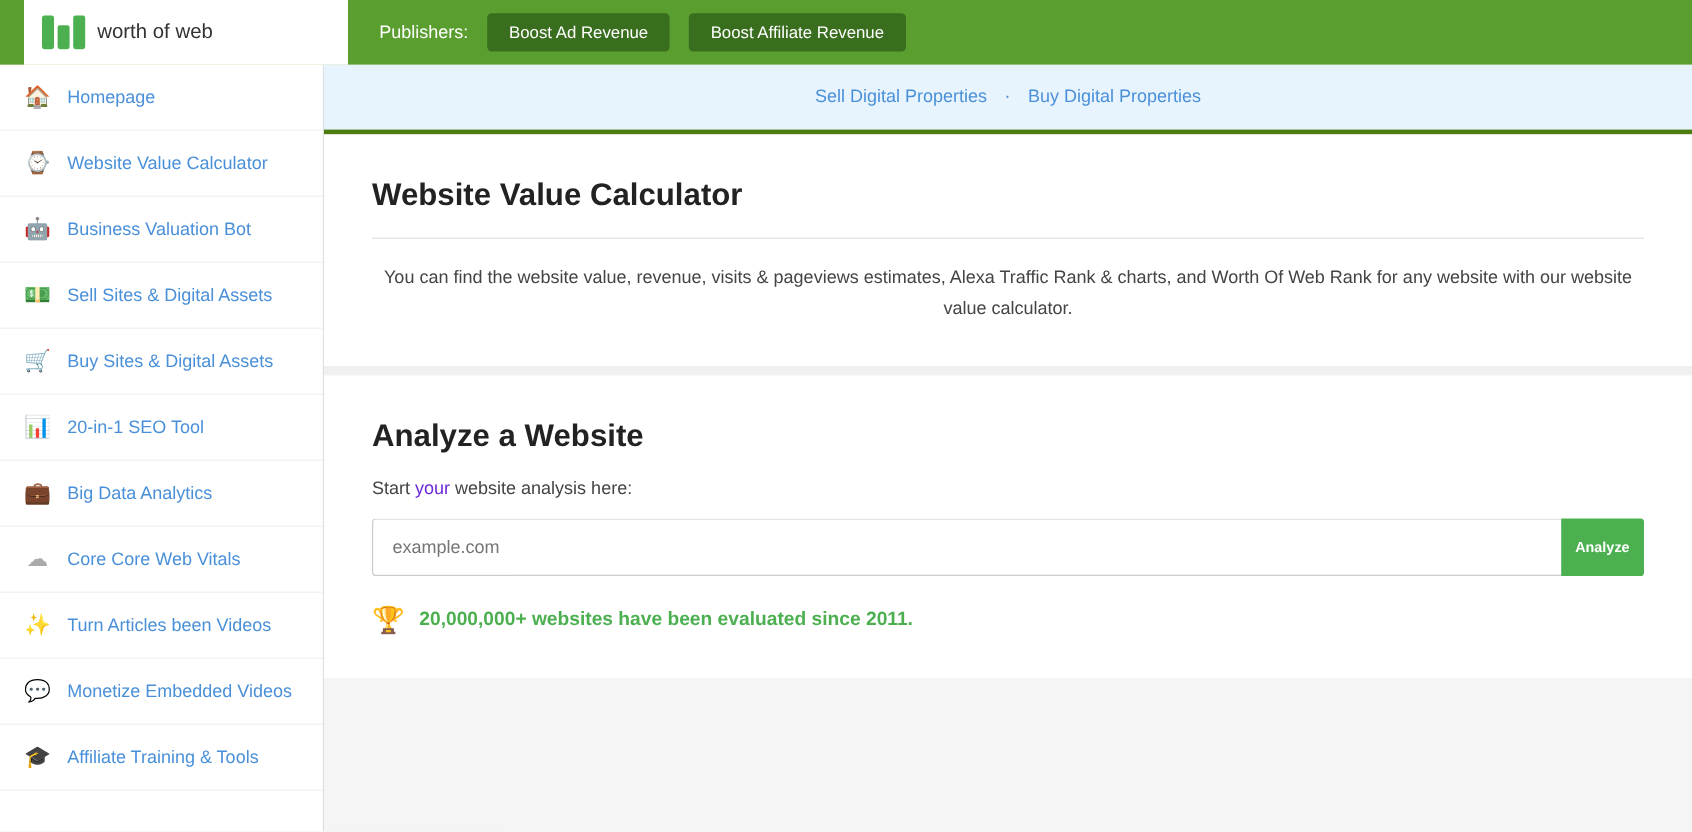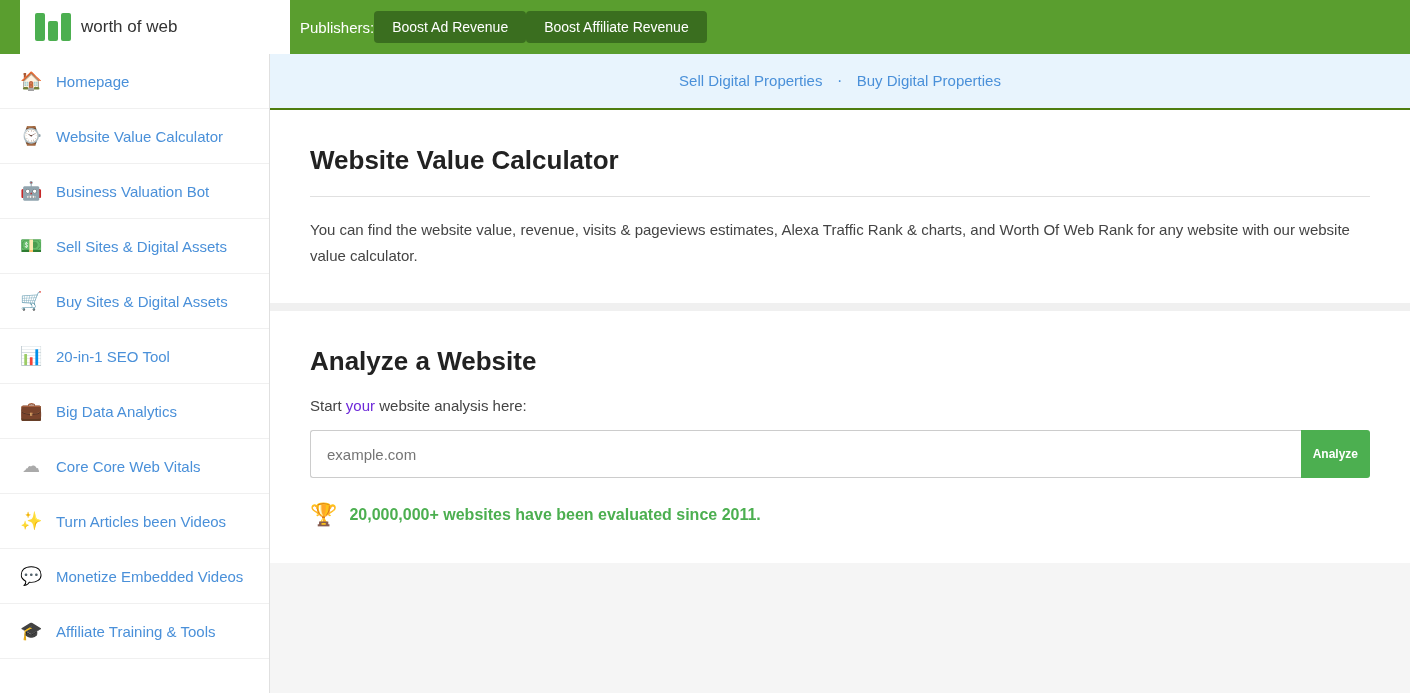--- a/index.html
+++ b/index.html
@@ -5,20 +5,21 @@
     * { margin: 0; padding: 0; box-sizing: border-box; }
     body { font-family: Arial, sans-serif; background: #f0f0f0; width: 1410px; min-height: 693px; overflow-x: hidden; }
 
     
     .top-nav {
       background: #5a9e2f;
       height: 54px;
       display: flex;
       align-items: center;
       padding: 0 20px;
+      gap: 16px;
     }
     .logo-area {
       display: flex;
       align-items: center;
       gap: 10px;
       width: 270px;
       background: #fff;
       height: 54px;
       padding: 0 15px;
     }
@@ -92,21 +93,21 @@
       flex: 1;
       background: #f5f5f5;
       overflow-y: auto;
     }
 
     
     .banner {
       background: #e8f4fd;
       padding: 18px 20px;
       text-align: center;
-      border-bottom: 2px solid #4d7c0f;
+      border-bottom: 4px solid #4d7c0f;
     }
     .banner a {
       color: #4a90d9;
       text-decoration: none;
       font-size: 15px;
     }
     .banner-dot {
       color: #4a90d9;
       margin: 0 10px;
     }
@@ -127,20 +128,21 @@
     }
     .section-divider {
       height: 1px;
       background: #e0e0e0;
       margin: 18px 0 20px 0;
     }
     .section-desc {
       color: #444;
       font-size: 15px;
       line-height: 1.7;
+      text-align: center;
     }
 
     
     .analyze-section {
       background: #fff;
       padding: 35px 40px;
     }
     .analyze-subtitle {
       color: #444;
       font-size: 15px;

